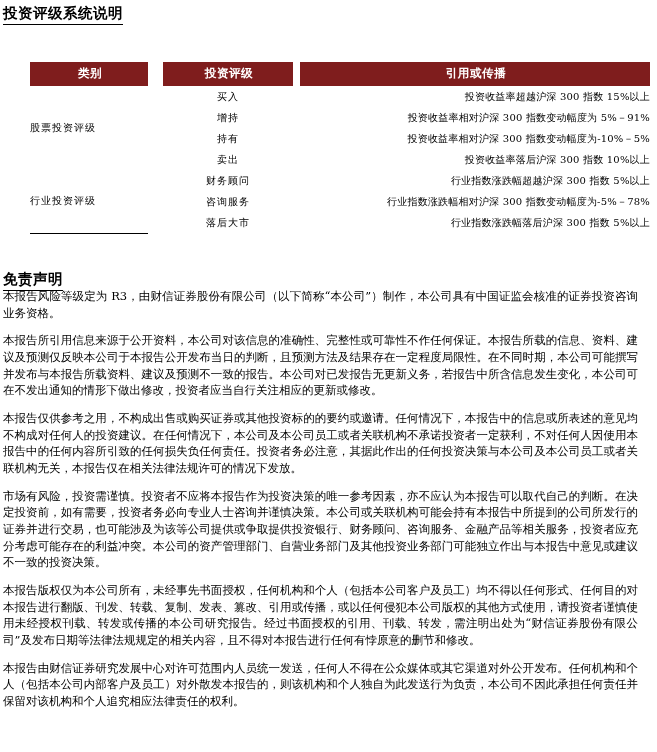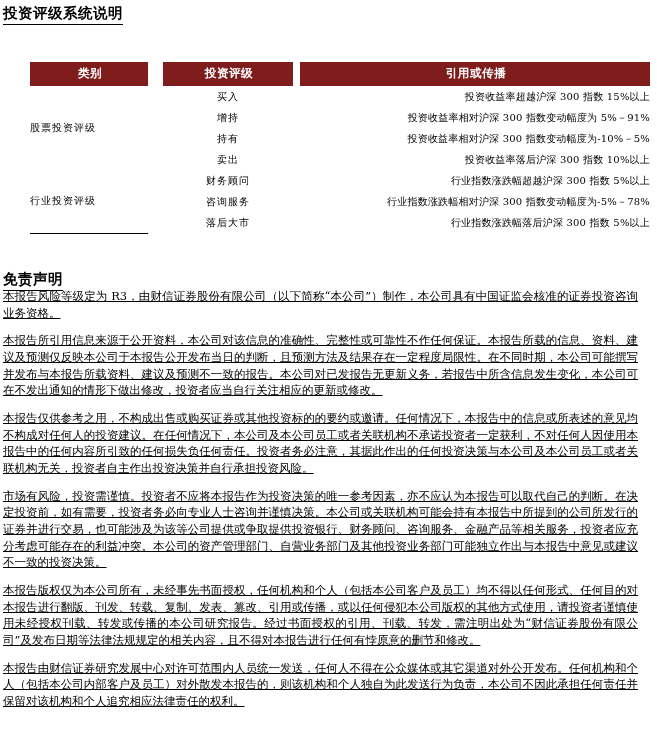--- a/index.html
+++ b/index.html
@@ -114,21 +114,20 @@
     width: 651px;
     font-size: 11.5px;
     line-height: 1.45;
     text-align: justify;
     text-justify: inter-ideograph;
   }
   .disclaimer p {
     margin: 0 16px 11px 0;
     text-align: justify;
     text-justify: inter-ideograph;
-    text-decoration: underline;
   }
   .disclaimer p:last-child { margin-bottom: 0; }
 </style>
 </head>
 <body>
 
 <div class="page">
 
   <div class="title-1-wrap">
     <h1 class="section-title">投资评级系统说明</h1>
@@ -205,19 +204,19 @@
     </table>
   </div>
 
   <div class="title-2-wrap">
     <h1 class="section-title">免责声明</h1>
   </div>
 
   <div class="disclaimer">
     <p>本报告风险等级定为 R3，由财信证券股份有限公司（以下简称“本公司”）制作，本公司具有中国证监会核准的证券投资咨询业务资格。</p>
     <p>本报告所引用信息来源于公开资料，本公司对该信息的准确性、完整性或可靠性不作任何保证。本报告所载的信息、资料、建议及预测仅反映本公司于本报告公开发布当日的判断，且预测方法及结果存在一定程度局限性。在不同时期，本公司可能撰写并发布与本报告所载资料、建议及预测不一致的报告。本公司对已发报告无更新义务，若报告中所含信息发生变化，本公司可在不发出通知的情形下做出修改，投资者应当自行关注相应的更新或修改。</p>
-    <p>本报告仅供参考之用，不构成出售或购买证券或其他投资标的的要约或邀请。任何情况下，本报告中的信息或所表述的意见均不构成对任何人的投资建议。在任何情况下，本公司及本公司员工或者关联机构不承诺投资者一定获利，不对任何人因使用本报告中的任何内容所引致的任何损失负任何责任。投资者务必注意，其据此作出的任何投资决策与本公司及本公司员工或者关联机构无关，投资者自主作出投资决策并自行承担投资风险。</p>
+    <p>本报告仅供参考之用，不构成出售或购买证券或其他投资标的的要约或邀请。任何情况下，本报告中的信息或所表述的意见均不构成对任何人的投资建议。在任何情况下，本公司及本公司员工或者关联机构不承诺投资者一定获利，不对任何人因使用本报告中的任何内容所引致的任何损失负任何责任。投资者务必注意，其据此作出的任何投资决策与本公司及本公司员工或者关联机构无关，本报告仅在相关法律法规许可的情况下发放。</p>
     <p>市场有风险，投资需谨慎。投资者不应将本报告作为投资决策的唯一参考因素，亦不应认为本报告可以取代自己的判断。在决定投资前，如有需要，投资者务必向专业人士咨询并谨慎决策。本公司或关联机构可能会持有本报告中所提到的公司所发行的证券并进行交易，也可能涉及为该等公司提供或争取提供投资银行、财务顾问、咨询服务、金融产品等相关服务，投资者应充分考虑可能存在的利益冲突。本公司的资产管理部门、自营业务部门及其他投资业务部门可能独立作出与本报告中意见或建议不一致的投资决策。</p>
     <p>本报告版权仅为本公司所有，未经事先书面授权，任何机构和个人（包括本公司客户及员工）均不得以任何形式、任何目的对本报告进行翻版、刊发、转载、复制、发表、篡改、引用或传播，或以任何侵犯本公司版权的其他方式使用，请投资者谨慎使用未经授权刊载、转发或传播的本公司研究报告。经过书面授权的引用、刊载、转发，需注明出处为“财信证券股份有限公司”及发布日期等法律法规规定的相关内容，且不得对本报告进行任何有悖原意的删节和修改。</p>
     <p>本报告由财信证券研究发展中心对许可范围内人员统一发送，任何人不得在公众媒体或其它渠道对外公开发布。任何机构和个人（包括本公司内部客户及员工）对外散发本报告的，则该机构和个人独自为此发送行为负责，本公司不因此承担任何责任并保留对该机构和个人追究相应法律责任的权利。</p>
   </div>
 
 </div>
 
 </body></html>

